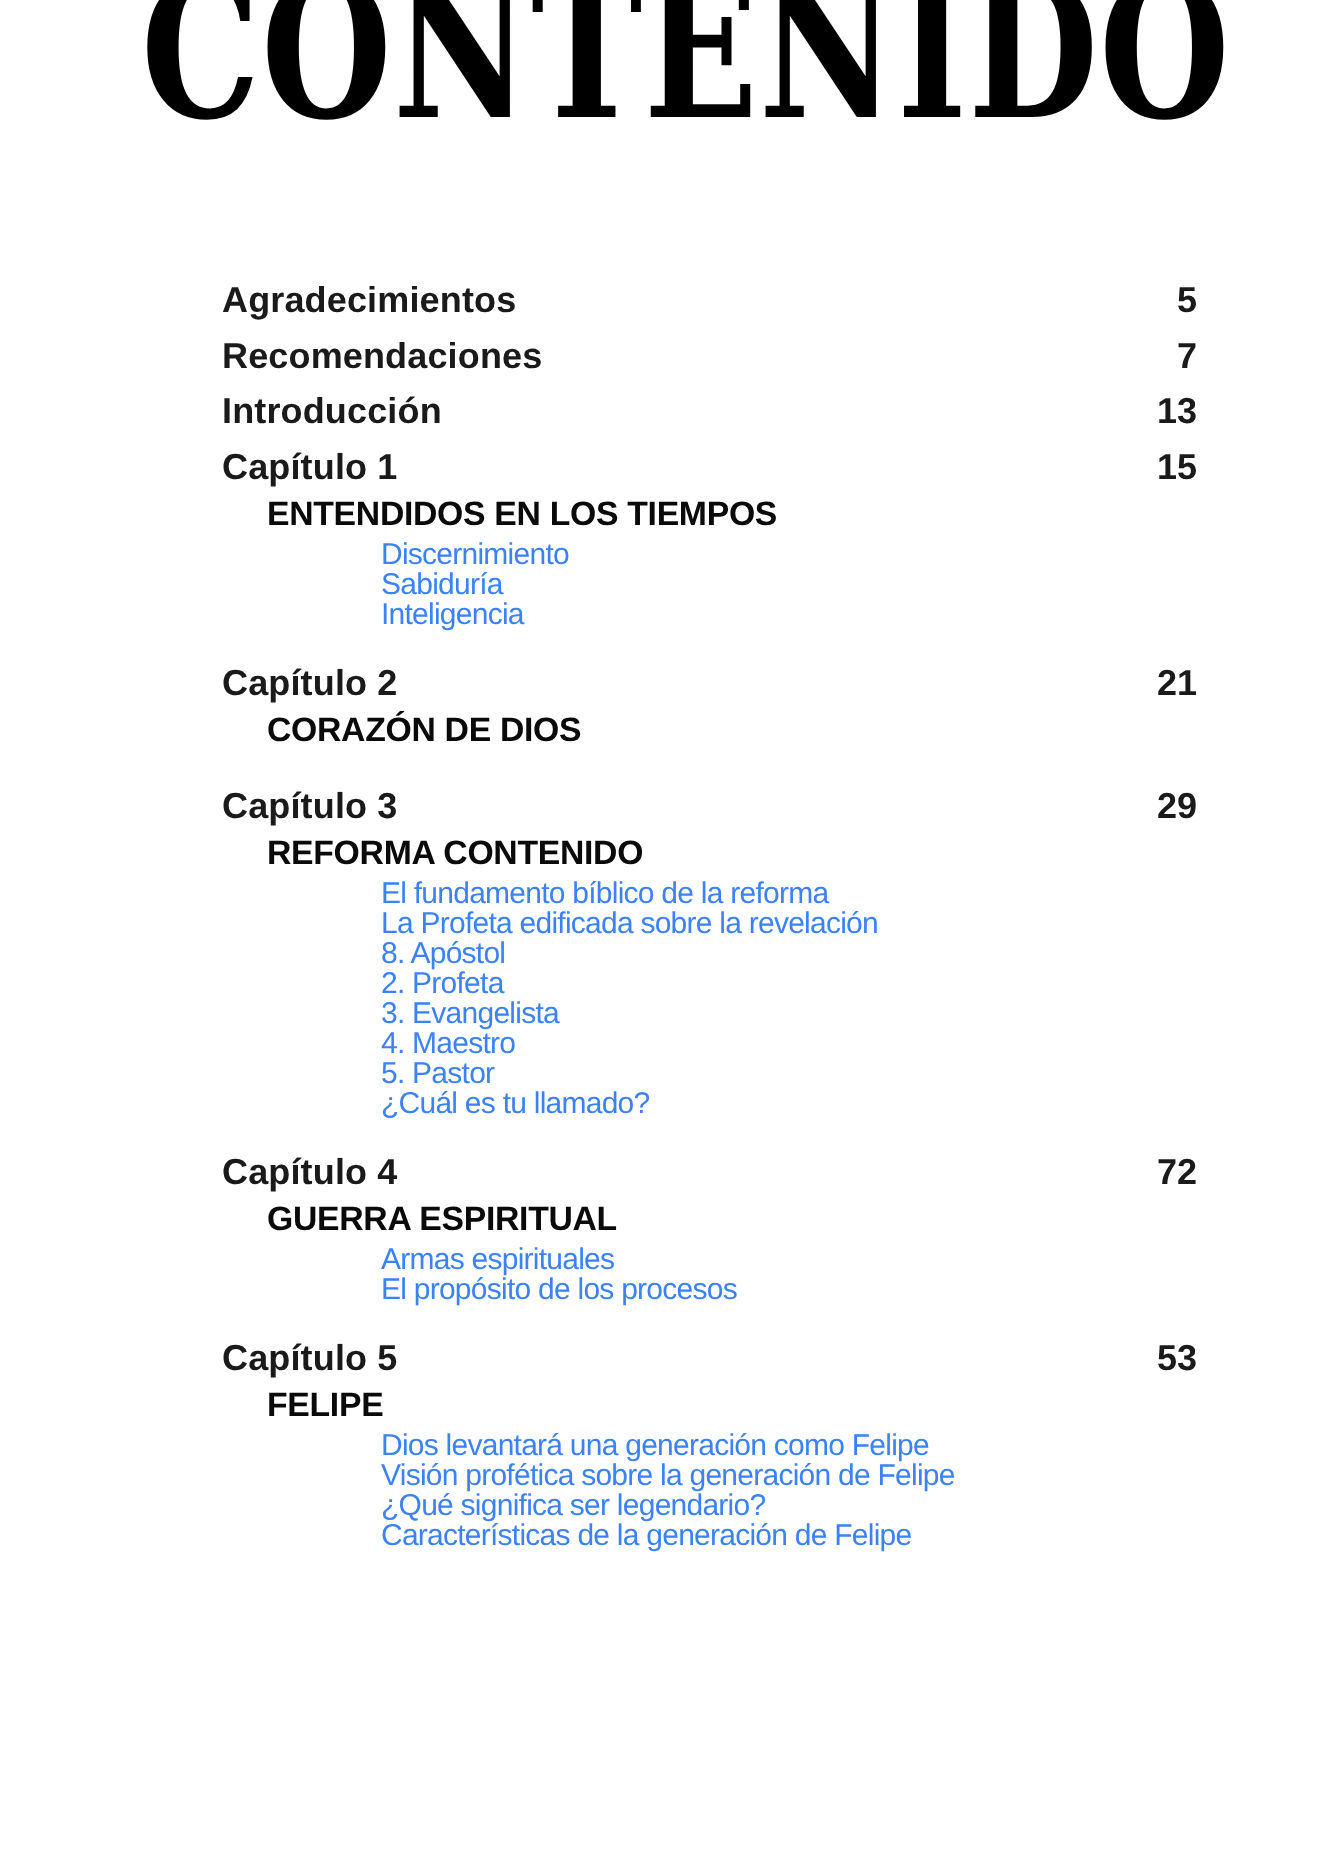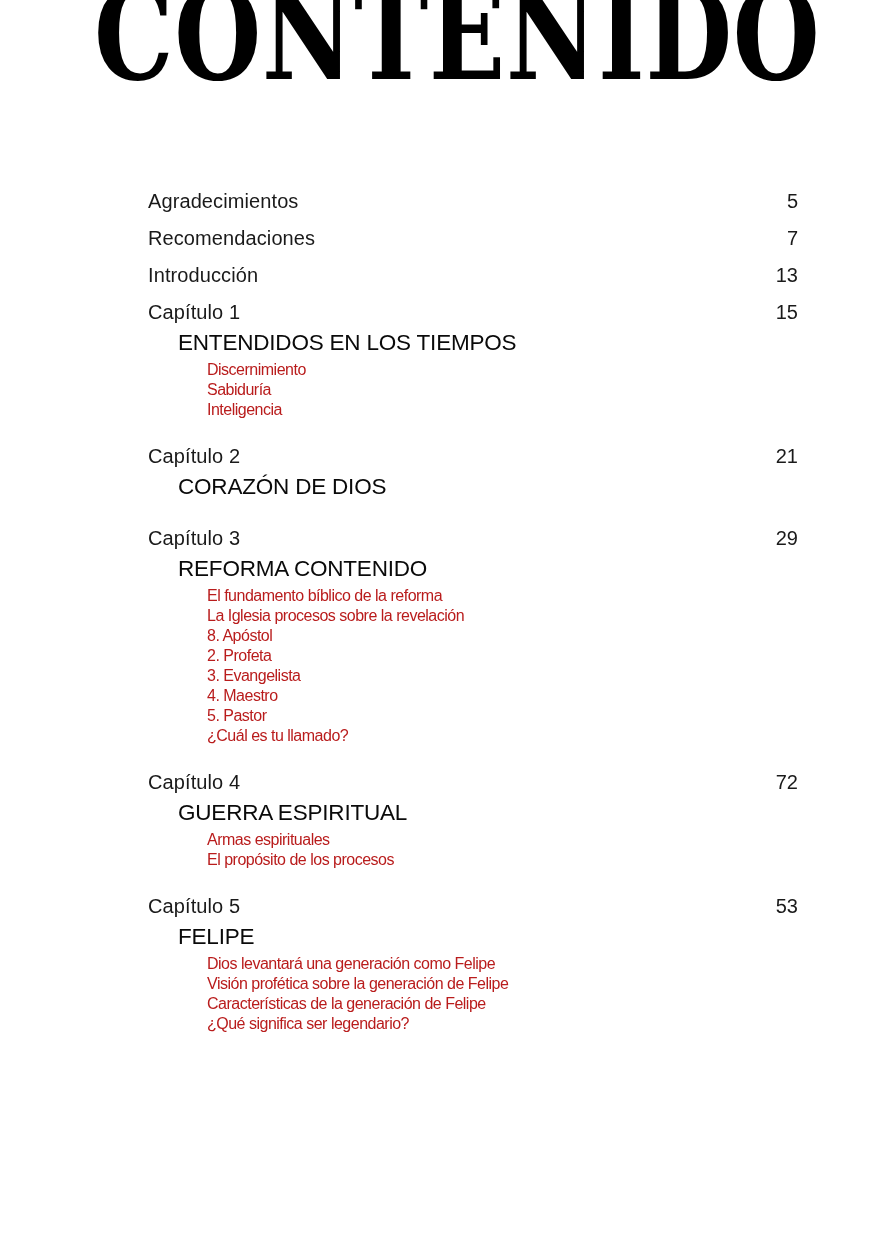--- a/index.html
+++ b/index.html
@@ -34,45 +34,46 @@
       position: absolute;
       left: 148px;
       top: 186px;
       width: 650px;
     }
     .entry {
       display: flex;
       justify-content: space-between;
       align-items: baseline;
       height: 37px;
-      font-size: 20px;
+      font-size: 24px;
       line-height: 30px;
-      font-weight: 400;
+      font-weight: 700;
       color: #1a1a1a;
     }
     .entry .label { letter-spacing: 0.1px; }
     .entry .page { text-align: right; }
     .chapter-title {
       margin: -6px 0 0 30px;
       font-size: 22.5px;
       line-height: 30px;
-      font-weight: normal;
+      font-weight: bold;
       color: #0a0a0a;
       letter-spacing: -0.2px;
     }
     .subitems {
       margin: 2px 0 0 59px;
       padding: 0;
       list-style: none;
     }
     .subitems li {
-      font-size: 16px;
+      font-size: 20px;
       line-height: 20px;
       letter-spacing: -0.5px;
-      color: #b91c1c;
+      color: #3b82f6;
+      margin-left: 47px;
     }
     .chapter-block { margin-bottom: 21px; }
   </style>
 </head>
 <body>
 
 <h1 class="title">CONTENIDO</h1>
 
 <div class="toc">
 
@@ -111,21 +112,21 @@
   </div>
 
   <div class="chapter-block">
     <div class="entry">
       <span class="label">Capítulo 3</span>
       <span class="page">29</span>
     </div>
     <div class="chapter-title">REFORMA CONTENIDO</div>
     <ul class="subitems">
       <li>El fundamento bíblico de la reforma</li>
-      <li>La Iglesia procesos sobre la revelación</li>
+      <li>La Profeta edificada sobre la revelación</li>
       <li>8. Apóstol</li>
       <li>2. Profeta</li>
       <li>3. Evangelista</li>
       <li>4. Maestro</li>
       <li>5. Pastor</li>
       <li>¿Cuál es tu llamado?</li>
     </ul>
   </div>
 
   <div class="chapter-block">
@@ -142,18 +143,18 @@
 
   <div class="chapter-block">
     <div class="entry">
       <span class="label">Capítulo 5</span>
       <span class="page">53</span>
     </div>
     <div class="chapter-title">FELIPE</div>
     <ul class="subitems">
       <li>Dios levantará una generación como Felipe</li>
       <li>Visión profética sobre la generación de Felipe</li>
+      <li>¿Qué significa ser legendario?</li>
       <li>Características de la generación de Felipe</li>
-      <li>¿Qué significa ser legendario?</li>
     </ul>
   </div>
 
 </div>
 
 </body></html>

